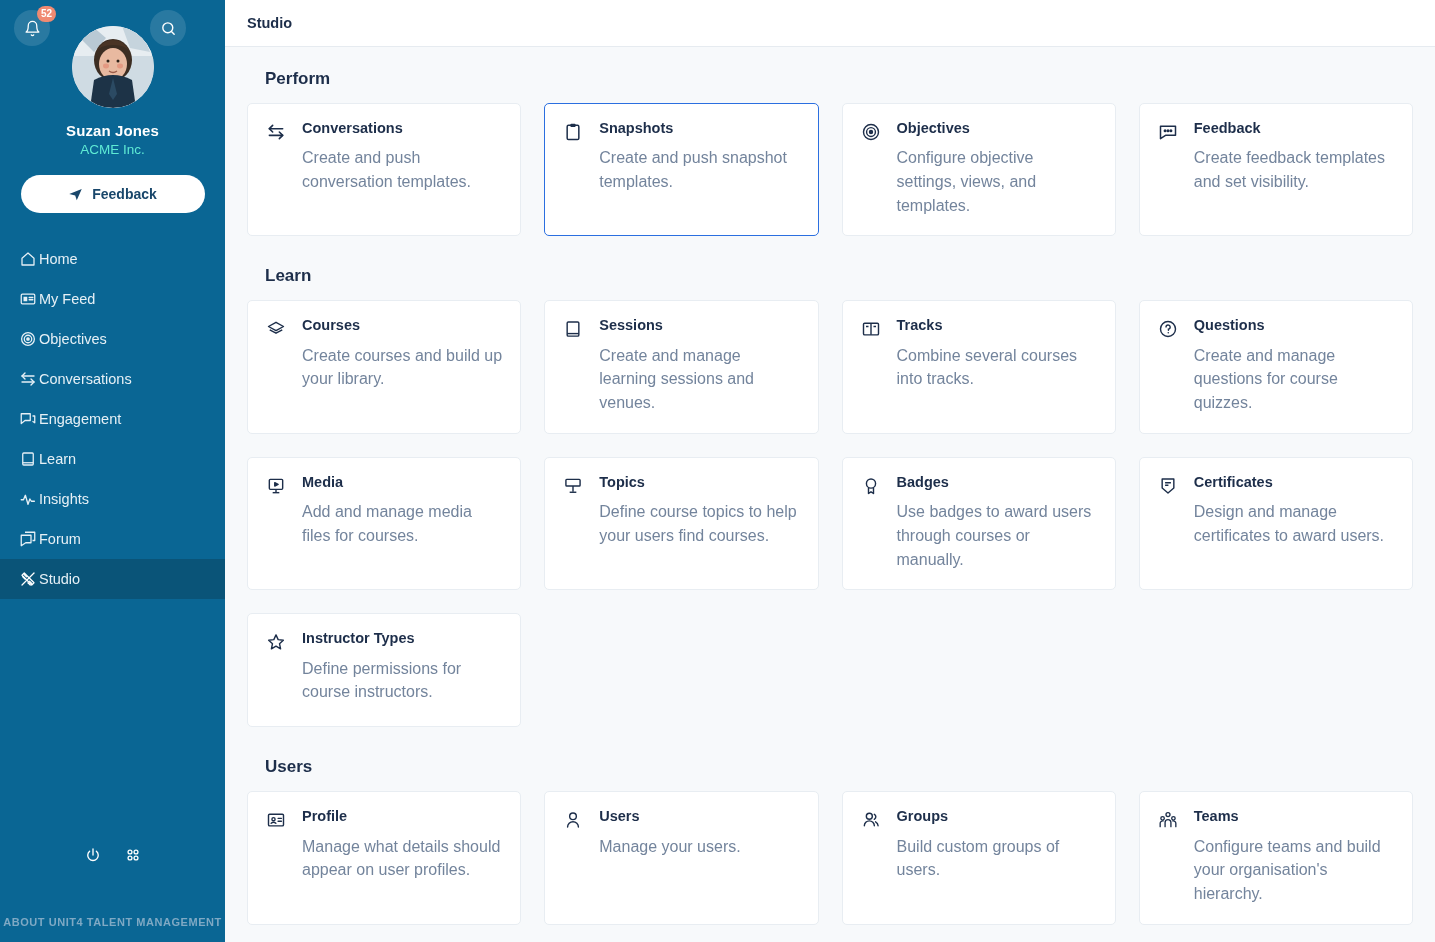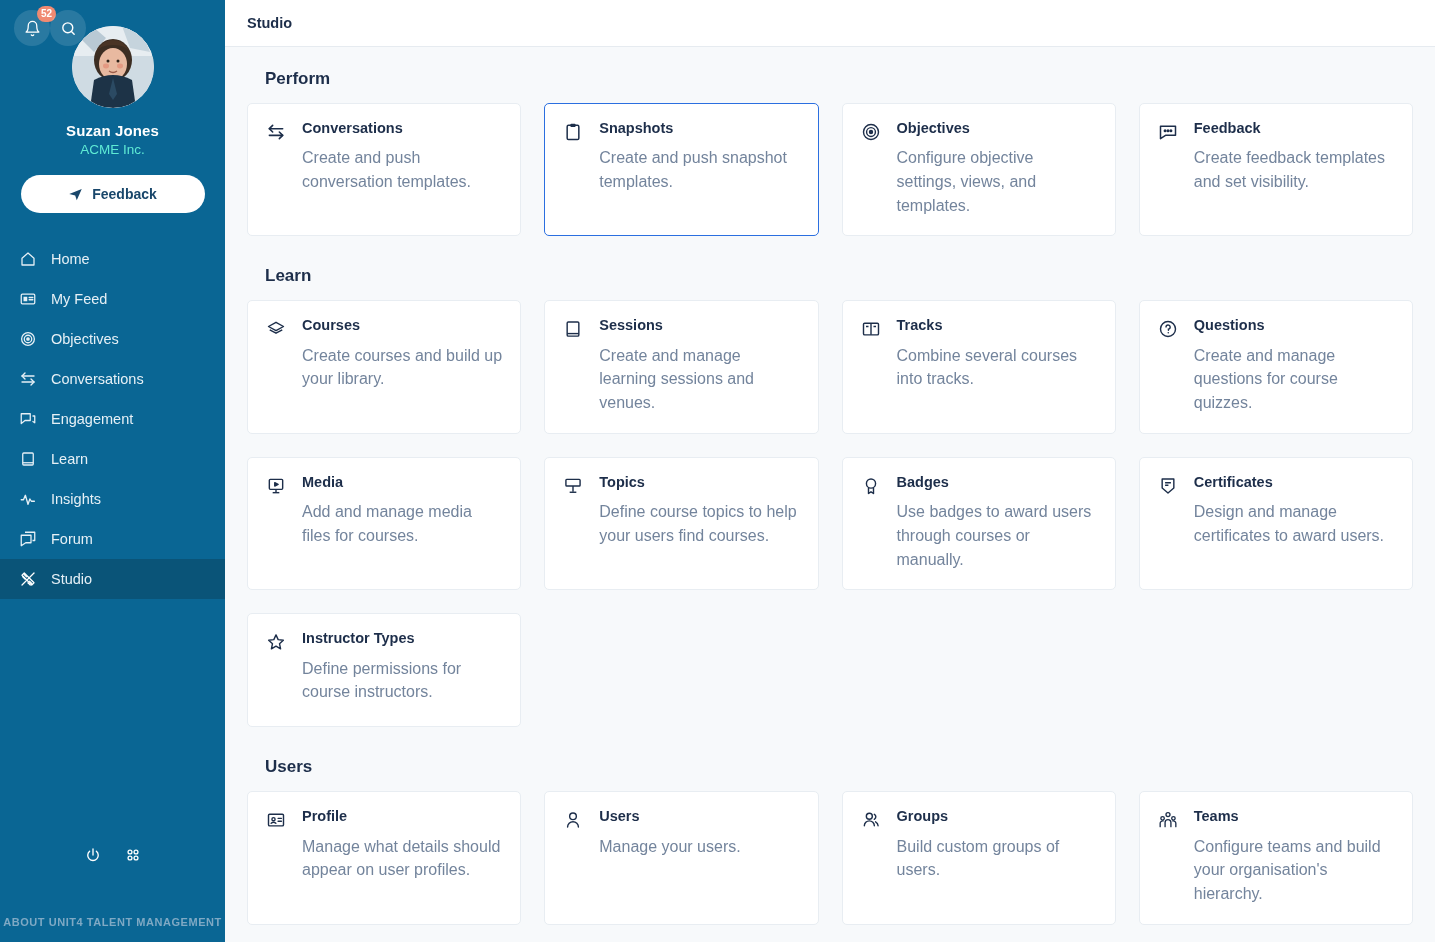--- a/index.html
+++ b/index.html
@@ -17,21 +17,21 @@
     background: #0a6694;
     position: relative;
     display: flex; flex-direction: column;
   }
   .sb-top {
     padding-top: 18px;
     display: flex; flex-direction: column; align-items: center;
   }
   .sb-topicons {
     position: absolute; top: 10px; left: 0; width: 200px;
-    display: flex; padding: 0 14px;
+    display: flex; justify-content: space-between; padding: 0 14px;
   }
   .circle-btn {
     width: 36px; height: 36px; border-radius: 50%;
     background: rgba(255,255,255,0.13);
     display: flex; align-items: center; justify-content: center;
     position: relative; cursor: pointer;
   }
   .badge {
     position: absolute; top: -4px; right: -6px;
     background: #f08a72; color: #fff;
@@ -54,21 +54,21 @@
   .fb-btn {
     margin-top: 18px; width: 184px; height: 38px;
     background: #ffffff; border-radius: 19px;
     display: flex; align-items: center; justify-content: center;
     gap: 9px; color: #19476b; font-size: 14px; font-weight: bold;
     cursor: pointer; border: none;
   }
   .nav { margin-top: 26px; display: flex; flex-direction: column; }
   .nav-item {
     height: 40px; display: flex; align-items: center;
-    padding-left: 18px; gap: 14px;
+    padding-left: 18px; gap: 2px;
     color: #e6f0f6; font-size: 14.5px; cursor: pointer;
   }
   .nav-item.active { background: #0a5478; }
   .nav-ico { width: 19px; height: 19px; display:flex; align-items:center; justify-content:center; }
   .nav-ico svg { width: 18px; height: 18px; display: block; }
 
   .sb-bottom {
     position: absolute; bottom: 0; left: 0; width: 225px;
     padding-bottom: 8px;
     display: flex; flex-direction: column; align-items: center;

